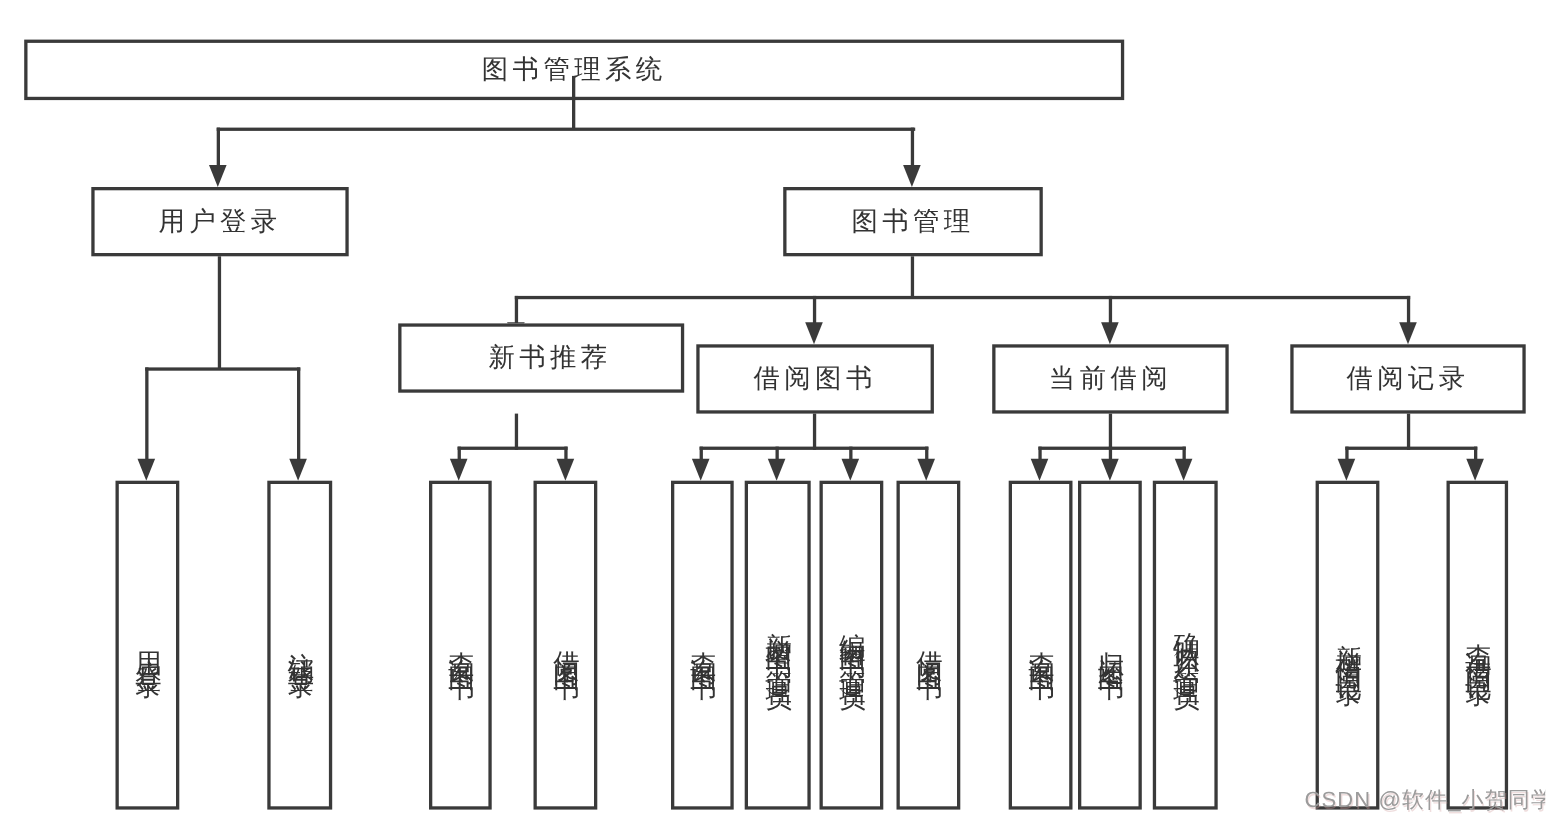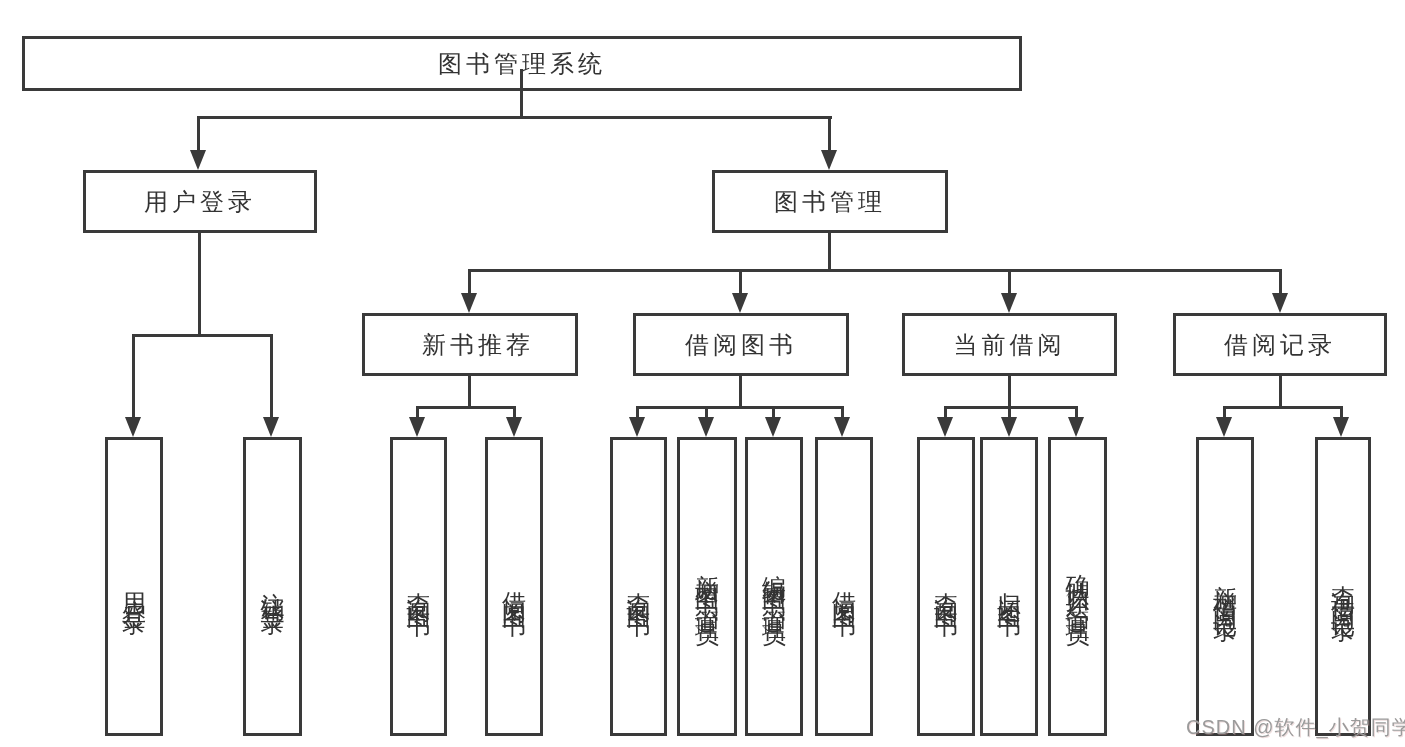--- a/index.html
+++ b/index.html
@@ -95,21 +95,21 @@
   <div class="hline" style="left:468px;top:269px;width:814px;"></div>
   <div class="vline" style="left:468px;top:269px;height:25px;"></div>
   <div class="arrow" style="left:461px;top:293px;"></div>
   <div class="vline" style="left:739px;top:269px;height:25px;"></div>
   <div class="arrow" style="left:732px;top:293px;"></div>
   <div class="vline" style="left:1008px;top:269px;height:25px;"></div>
   <div class="arrow" style="left:1001px;top:293px;"></div>
   <div class="vline" style="left:1279px;top:269px;height:25px;"></div>
   <div class="arrow" style="left:1272px;top:293px;"></div>
 
-  <div class="node" style="left:362px;top:313px;width:216px;height:63px;padding-left:16px;">
+  <div class="node" style="left:362px;top:294px;width:260px;height:63px;padding-left:16px;">
     <span>新书推荐</span>
   </div>
   <div class="node" style="left:633px;top:313px;width:216px;height:63px;">
     <span>借阅图书</span>
   </div>
   <div class="node" style="left:1173px;top:313px;width:214px;height:63px;">
     <span>借阅记录</span>
   </div>
   <div class="node" style="left:902px;top:313px;width:215px;height:63px;">
     <span>当前借阅</span>

